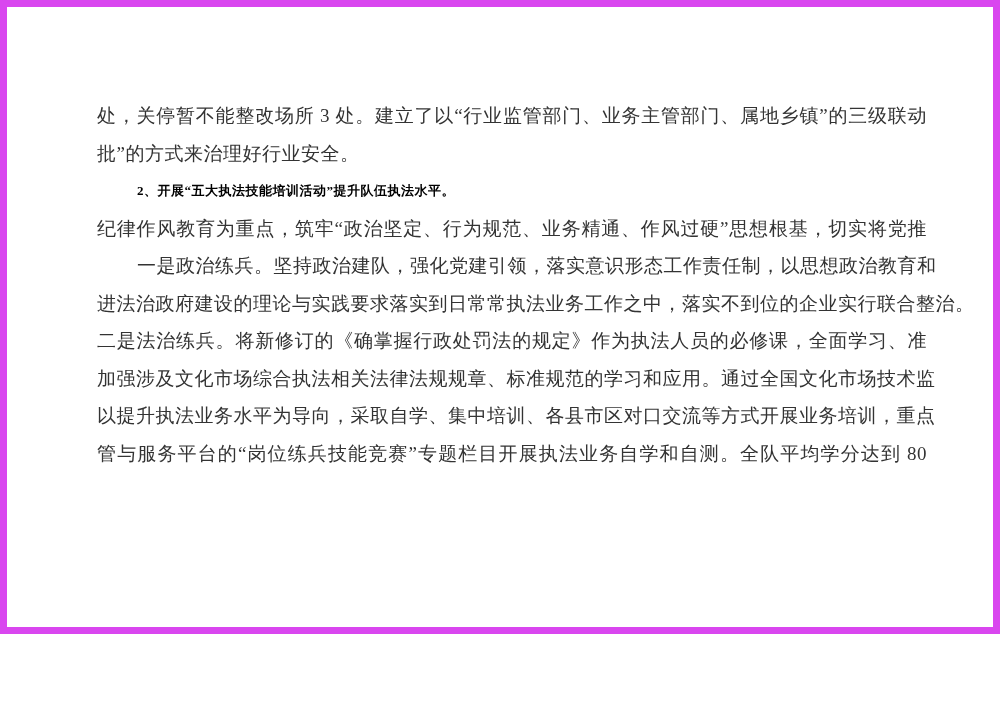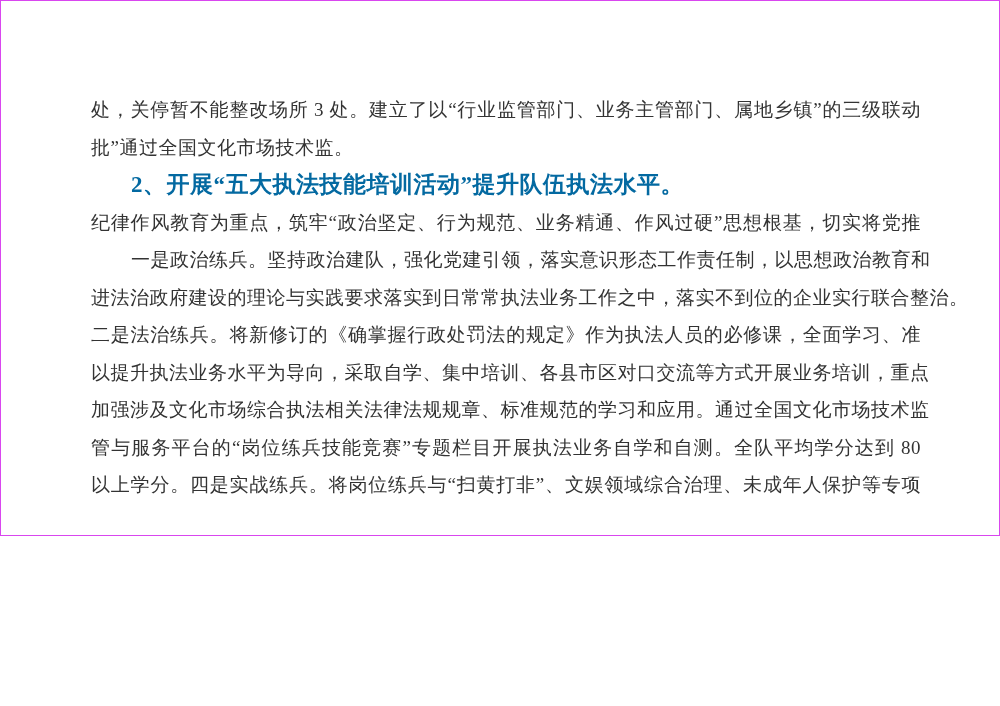--- a/index.html
+++ b/index.html
@@ -3,23 +3,23 @@
 <meta charset="utf-8">
 <style>
   html, body {
     margin: 0;
     padding: 0;
     background: #ffffff;
   }
   .page {
     position: relative;
     width: 1000px;
-    height: 536px;
+    height: 634px;
     background: #ffffff;
-    border: 1px solid #d946ef;
+    border: 7px solid #d946ef;
     box-sizing: border-box;
     overflow: hidden;
     font-family: "Liberation Serif", "DejaVu Serif", serif;
   }
   .text-block {
     position: absolute;
     top: 90px;
     left: 90px;
     width: 830px;
   }
@@ -39,45 +39,44 @@
   .line.left {
     text-align: left;
     text-align-last: left;
   }
   .line.indent {
     padding-left: 40px;
     width: 790px;
   }
   .line.bold {
     font-weight: 700;
-    color: #0369a1;
-    font-size: 23px;
+    color: #000000;
+    font-size: 13px;
   }
   .page-number {
     position: absolute;
     top: 622px;
     left: 90px;
     width: 830px;
     text-align: center;
     font-size: 18px;
     color: #474747;
     line-height: 20px;
   }
 </style>
 </head>
 <body>
 
 <div class="page">
   <div class="text-block">
     <div class="line justify">处，关停暂不能整改场所 3 处。建立了以“行业监管部门、业务主管部门、属地乡镇”的三级联动</div>
-    <div class="line left">批”通过全国文化市场技术监。</div>
+    <div class="line left">批”的方式来治理好行业安全。</div>
     <div class="line left indent bold">2、开展“五大执法技能培训活动”提升队伍执法水平。</div>
     <div class="line justify">纪律作风教育为重点，筑牢“政治坚定、行为规范、业务精通、作风过硬”思想根基，切实将党推</div>
     <div class="line justify indent">一是政治练兵。坚持政治建队，强化党建引领，落实意识形态工作责任制，以思想政治教育和</div>
     <div class="line justify">进法治政府建设的理论与实践要求落实到日常常执法业务工作之中，落实不到位的企业实行联合整治。</div>
     <div class="line justify">二是法治练兵。将新修订的《确掌握行政处罚法的规定》作为执法人员的必修课，全面学习、准</div>
+    <div class="line justify">加强涉及文化市场综合执法相关法律法规规章、标准规范的学习和应用。通过全国文化市场技术监</div>
     <div class="line justify">以提升执法业务水平为导向，采取自学、集中培训、各县市区对口交流等方式开展业务培训，重点</div>
-    <div class="line justify">加强涉及文化市场综合执法相关法律法规规章、标准规范的学习和应用。通过全国文化市场技术监</div>
     <div class="line justify">管与服务平台的“岗位练兵技能竞赛”专题栏目开展执法业务自学和自测。全队平均学分达到 80</div>
-    <div class="line justify">以上学分。四是实战练兵。将岗位练兵与“扫黄打非”、文娱领域综合治理、未成年人保护等专项</div>
   </div>
   <div class="page-number">40</div>
 </div>
 
 </body></html>

